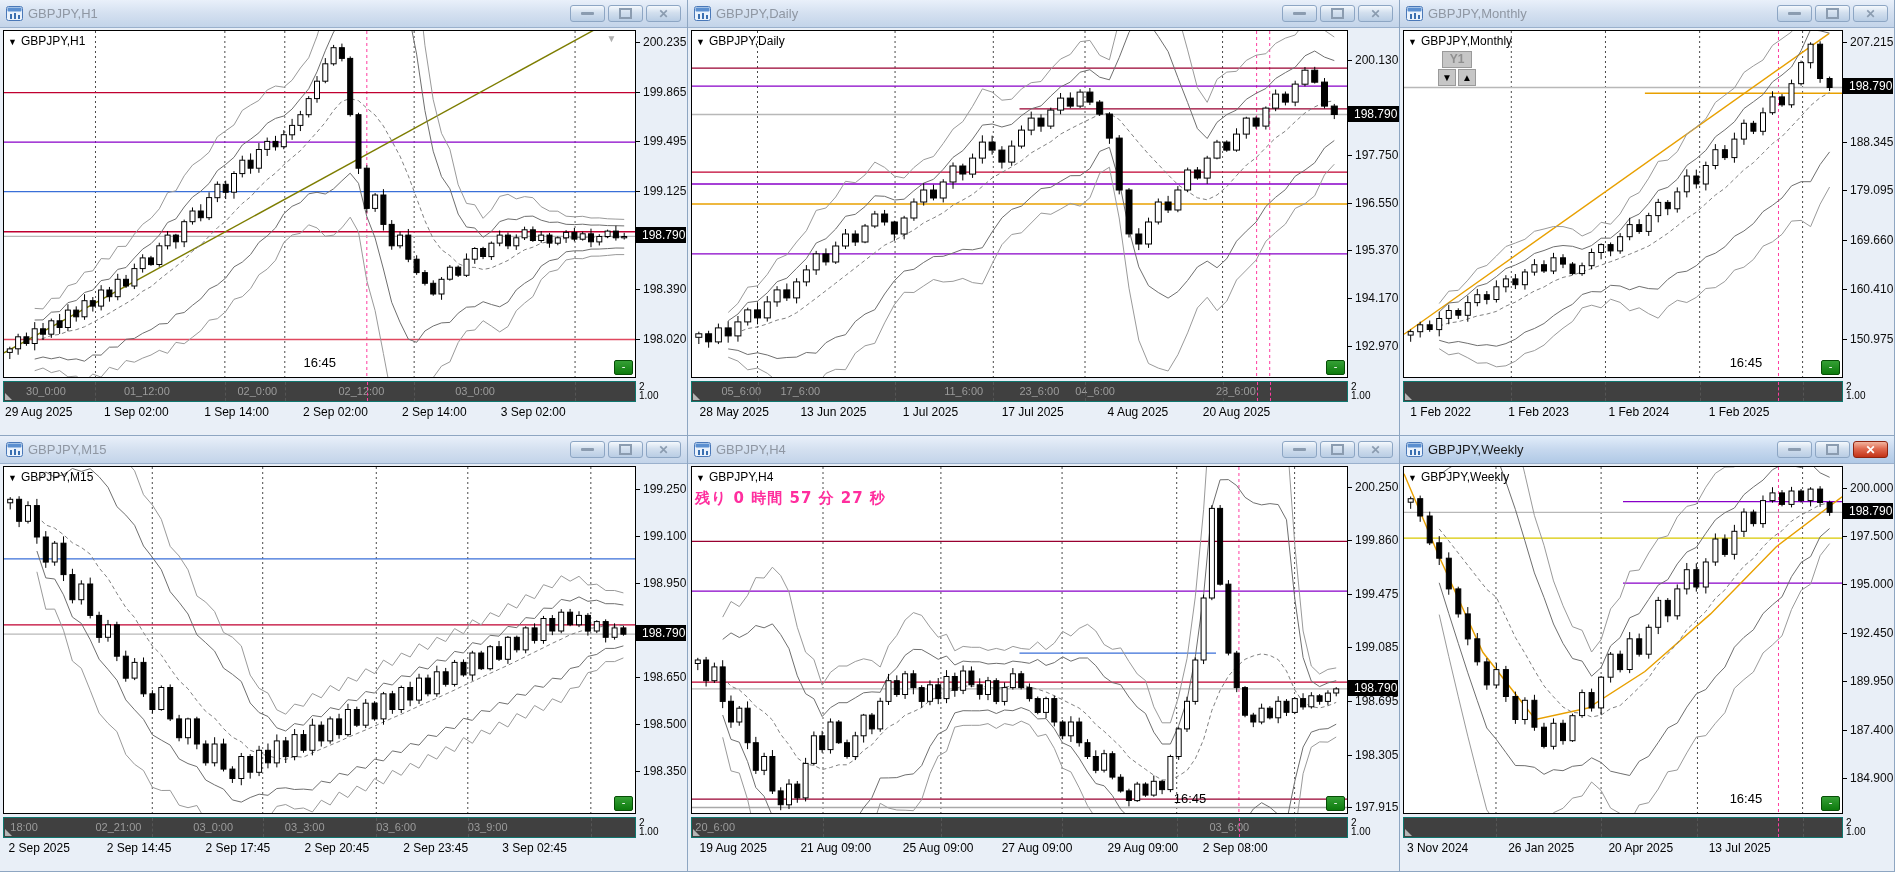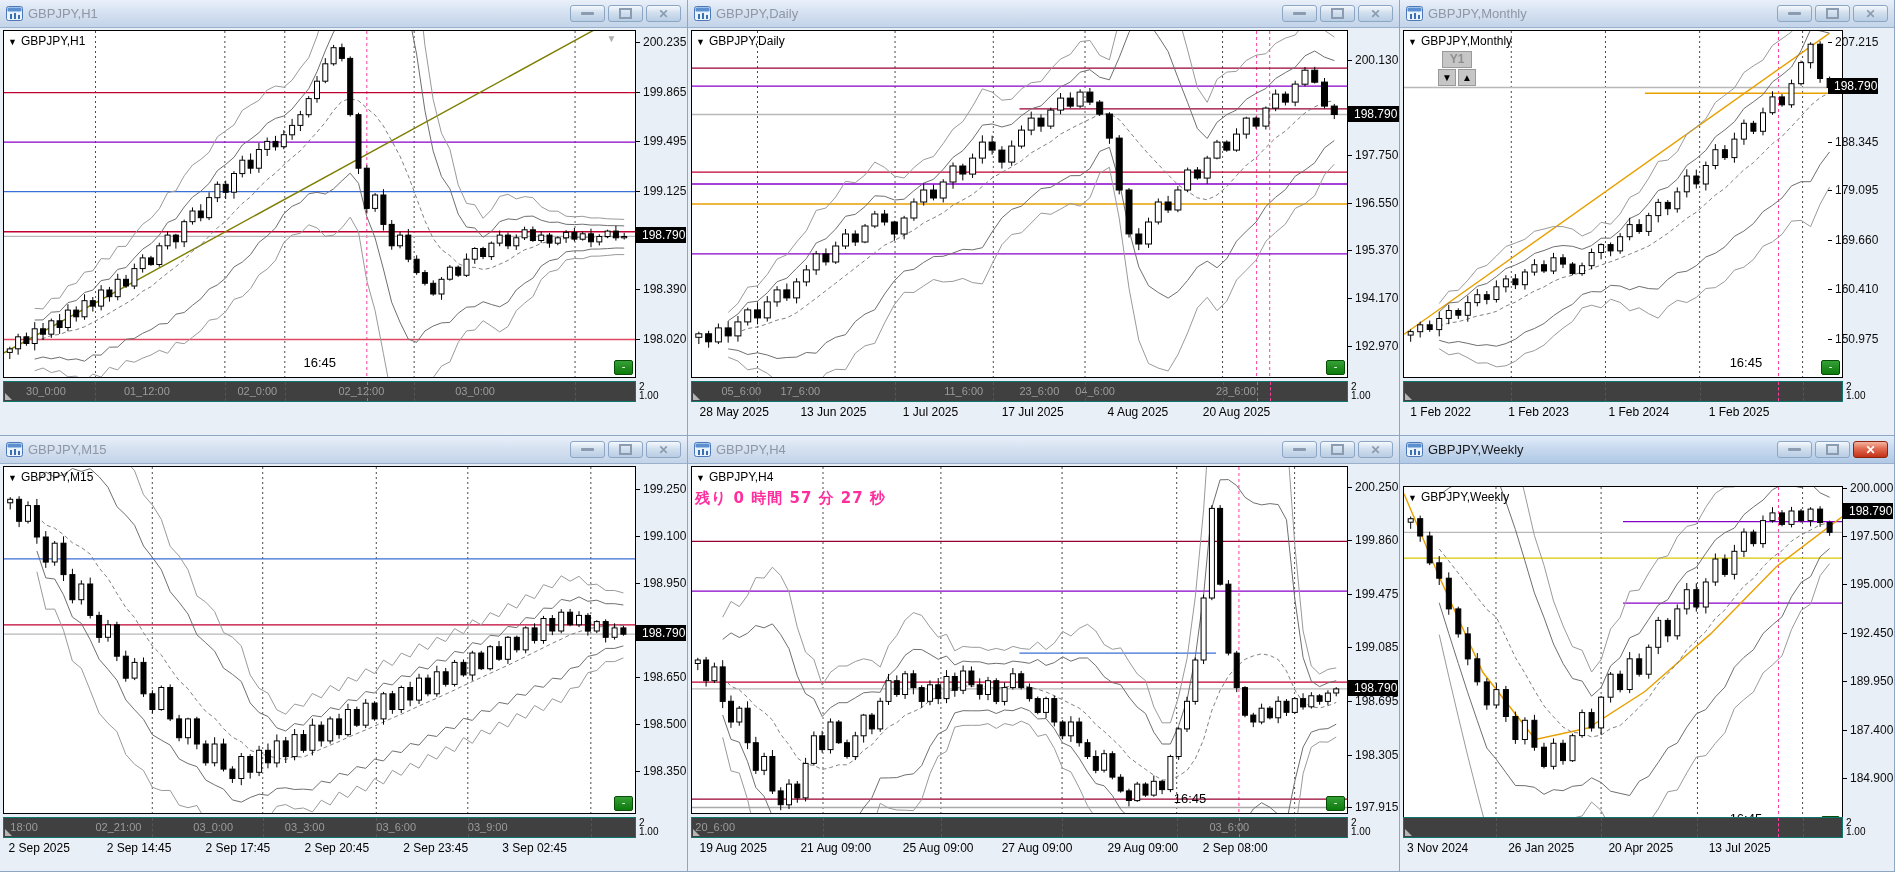--- a/index.html
+++ b/index.html
@@ -262,20 +262,28 @@
         <span class="sb-label" style="left: 233.47px;">02_0:00</span>
         <span class="sb-label" style="left: 334.43px;">02_12:00</span>
         <span class="sb-label" style="left: 451.165px;">03_0:00</span>
         <span class="sb-pink" style="left: 362.825px;"></span>
         <span class="sb-pink" style="left: 91.495px; border-left-color: rgb(85, 85, 85);"></span>
         <span class="sb-pink" style="left: 220.85px; border-left-color: rgb(85, 85, 85);"></span>
         <span class="sb-pink" style="left: 280.795px; border-left-color: rgb(85, 85, 85);"></span>
         <span class="sb-pink" style="left: 410.15px; border-left-color: rgb(85, 85, 85);"></span>
         <span class="sb-pink" style="left: 571.055px; border-left-color: rgb(85, 85, 85);"></span>
       </div>
+      <div class="taxis" style="left: 3px; top: 405px; width: 682px;">
+        <span class="t-label" style="left: 2.046px;">29 Aug 2025</span>
+        <span class="t-label" style="left: 100.936px;">1 Sep 02:00</span>
+        <span class="t-label" style="left: 201.19px;">1 Sep 14:00</span>
+        <span class="t-label" style="left: 300.08px;">2 Sep 02:00</span>
+        <span class="t-label" style="left: 398.97px;">2 Sep 14:00</span>
+        <span class="t-label" style="left: 497.86px;">3 Sep 02:00</span>
+      </div>
     </div>
     <div class="panel">
       <div class="titlebar">
         <span class="tb-icon"><svg width="17" height="15" viewBox="0 0 17 15">
             <rect x="0.5" y="0.5" width="16" height="14" rx="2" fill="#eaf2fc" stroke="#4a78b8"></rect>
             <rect x="1.5" y="1.5" width="14" height="4" rx="1" fill="#5b8fd0"></rect>
             <rect x="4" y="8" width="2" height="5" fill="#3a6fb0"></rect>
             <rect x="8" y="7" width="2" height="6" fill="#3a6fb0"></rect>
             <rect x="12" y="9" width="2" height="4" fill="#3a6fb0"></rect>
           </svg></span>
@@ -620,21 +628,21 @@
         <div class="y1box">
           <div class="y1-btn">Y1</div>
           <div class="y1-arrows">
             <div class="y1-arr">▼</div>
             <div class="y1-arr">▲</div>
           </div>
         </div>
         <div class="session" style="left: 325.64px; top: 324px;">16:45</div>
         <div class="green-min">-</div>
       </div>
-      <div class="axis" style="left: 427px; width: 51px; height: 346px;">
+      <div class="axis" style="left: 442px; width: 51px; height: 346px;">
         <div class="tick" style="top: 5.05198px;">207.215</div>
         <div class="tick" style="top: 104.58px;">188.345</div>
         <div class="tick" style="top: 153.368px;">179.095</div>
         <div class="tick" style="top: 203.132px;">169.660</div>
         <div class="tick" style="top: 251.92px;">160.410</div>
         <div class="tick" style="top: 301.684px;">150.975</div>
         <div class="badge" style="top: 48.4887px;">198.790</div>
       </div>
       <div class="mini" style="left: 446px; top: 382px;">
         <div>2</div>
@@ -1125,21 +1133,21 @@
             <span class="g-min"></span>
           </span>
           <span class="tb-btn">
             <span class="g-res"></span>
           </span>
           <span class="tb-btn red">
             <span class="g-x">✕</span>
           </span>
         </span>
       </div>
-      <div class="chart" style="width: 438px; height: 346px; margin-top: 20px;">
+      <div class="chart" style="width: 438px; height: 346px;">
         <svg width="438" height="346">
           <line x1="91.97999999999999" y1="0" x2="91.97999999999999" y2="346" stroke="#4a4a4a" stroke-width="1" stroke-dasharray="2,3"></line>
           <line x1="197.1" y1="0" x2="197.1" y2="346" stroke="#4a4a4a" stroke-width="1" stroke-dasharray="2,3"></line>
           <line x1="293.46000000000004" y1="0" x2="293.46000000000004" y2="346" stroke="#4a4a4a" stroke-width="1" stroke-dasharray="2,3"></line>
           <line x1="398.58000000000004" y1="0" x2="398.58000000000004" y2="346" stroke="#4a4a4a" stroke-width="1" stroke-dasharray="2,3"></line>
           <line x1="374.49" y1="0" x2="374.49" y2="346" stroke="#ff3ca0" stroke-width="1" stroke-dasharray="3,3"></line>
           <line x1="219" y1="34.561598224195535" x2="438" y2="34.561598224195535" stroke="#8800c8" stroke-width="1.3"></line>
           <line x1="0" y1="45.31409544950079" x2="438" y2="45.31409544950079" stroke="#b8b8b8" stroke-width="1.3"></line>
           <line x1="0" y1="71.04328523862404" x2="438" y2="71.04328523862404" stroke="#d8c800" stroke-width="1.3"></line>
           <line x1="219" y1="116.16537180910115" x2="438" y2="116.16537180910115" stroke="#8800c8" stroke-width="1.3"></line>

